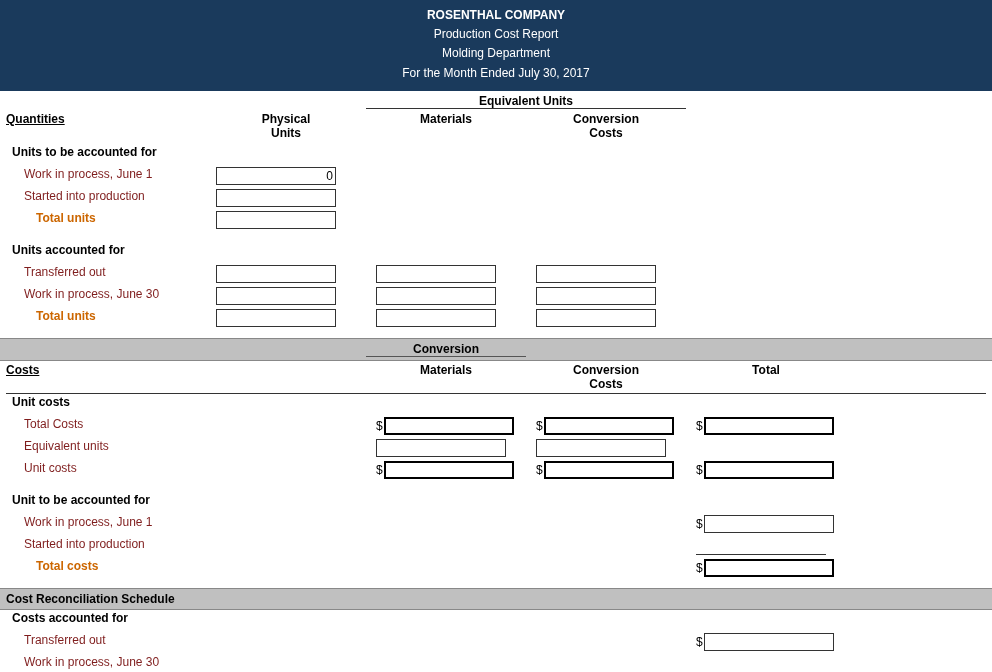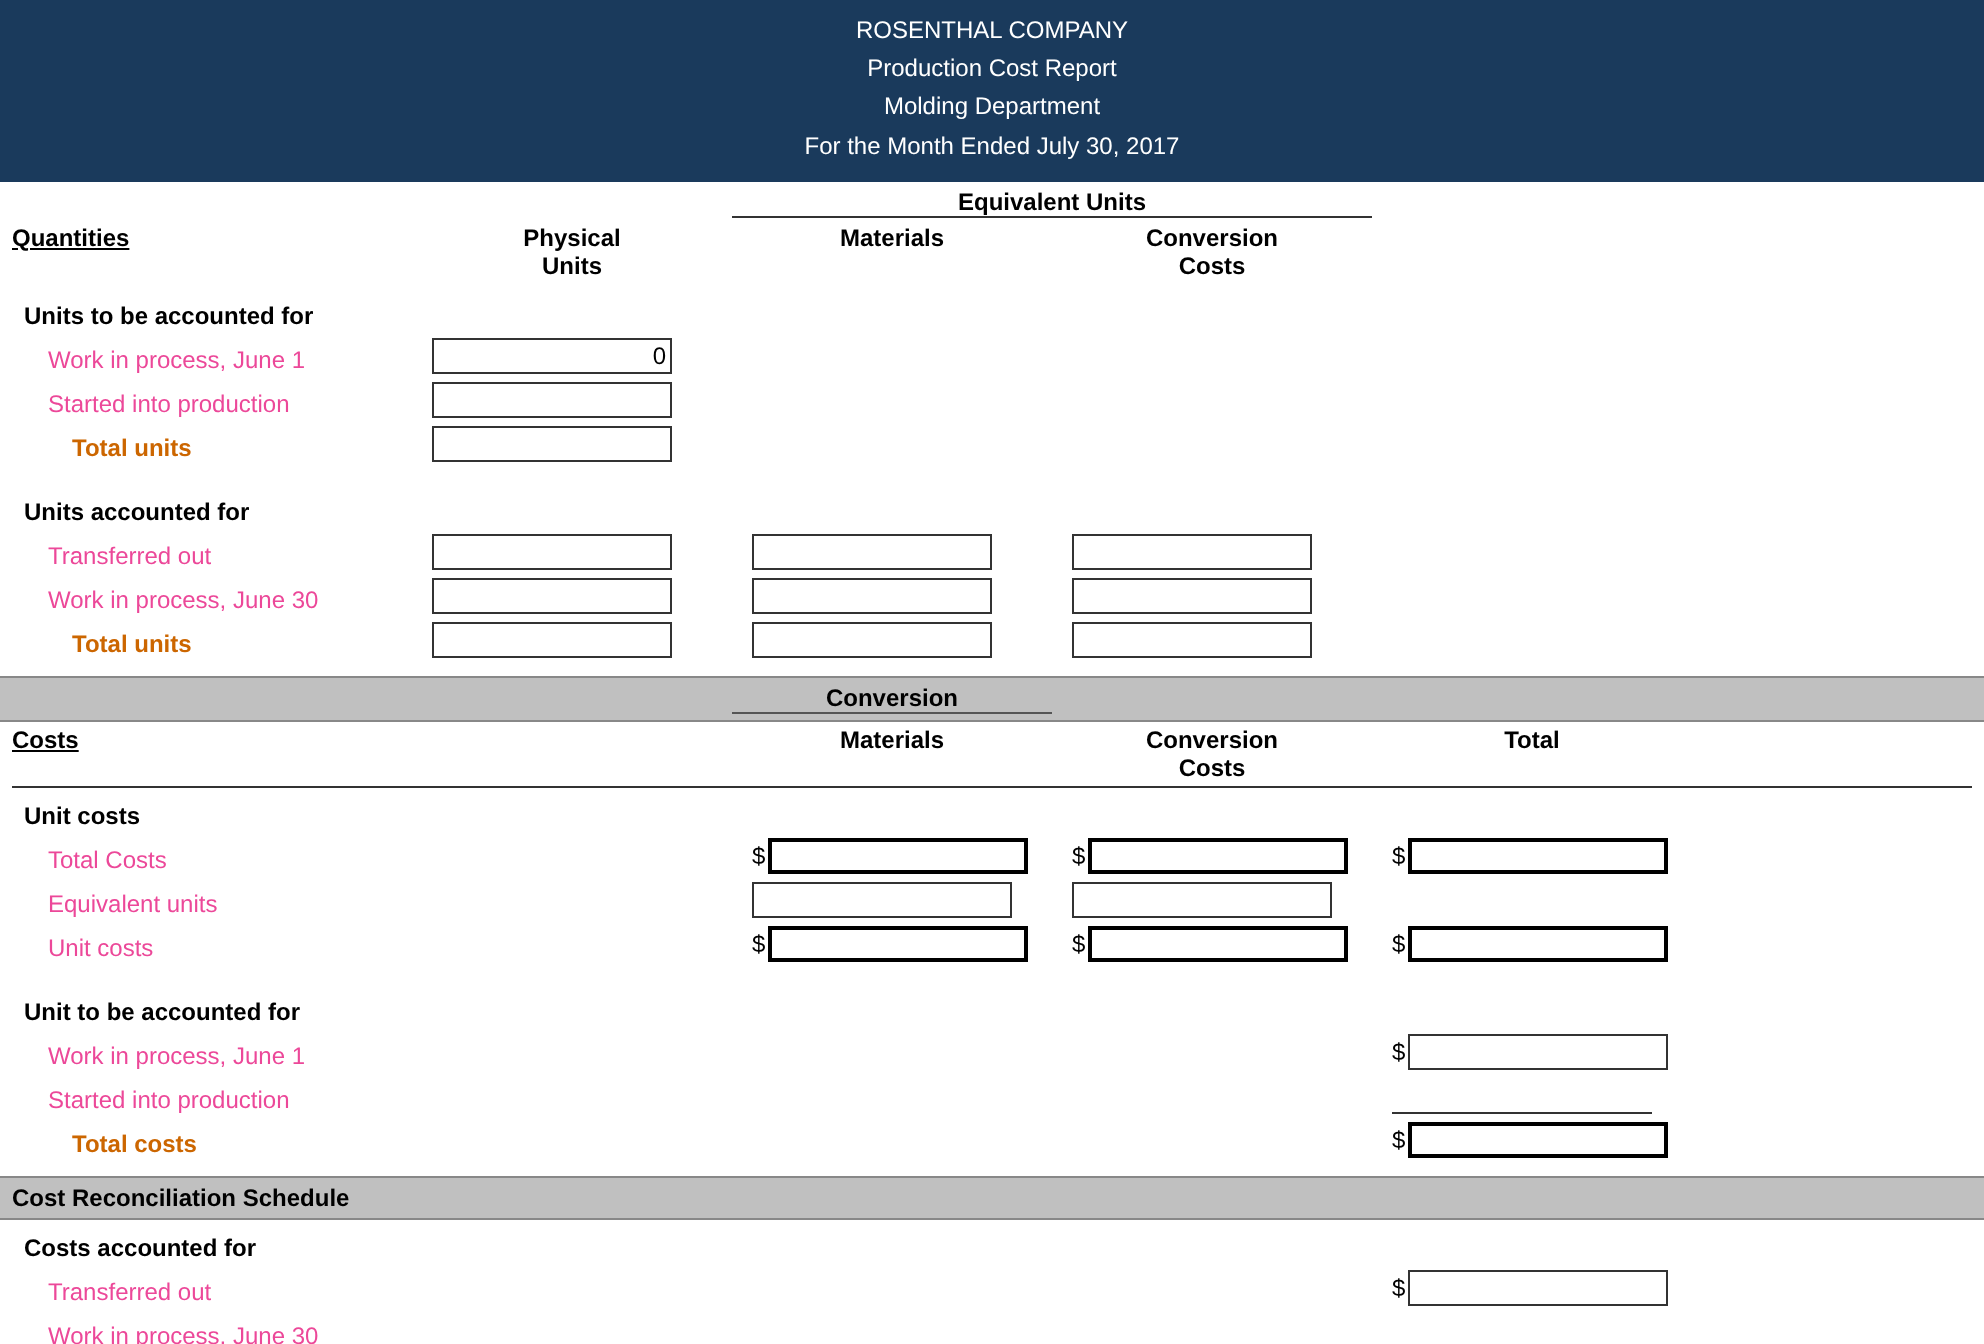--- a/index.html
+++ b/index.html
@@ -11,38 +11,38 @@
     }
 
     .header {
       background: #1a3a5c;
       color: #fff;
       text-align: center;
       padding: 6px 0 8px 0;
       font-size: 12px;
       line-height: 1.6;
     }
-    .header .company { font-weight: normal; }
+    .header .company { font-weight: bold; }
 
     .row {
       display: flex;
-      align-items: flex-end;
+      align-items: flex-start;
       min-height: 22px;
       padding: 1px 0;
     }
 
     .label-col {
       width: 200px;
       padding-left: 6px;
       color: #000;
     }
     .label-col.bold { font-weight: bold; }
     .label-col.indent1 { padding-left: 18px; }
     .label-col.indent2 { padding-left: 30px; }
-    .label-col.blue { color: #ec4899; }
+    .label-col.blue { color: #7f1d1d; }
 
     .input-cell {
       display: flex;
       align-items: center;
     }
     .dollar-sign {
       font-size: 12px;
       margin-right: 1px;
       color: #000;
     }

